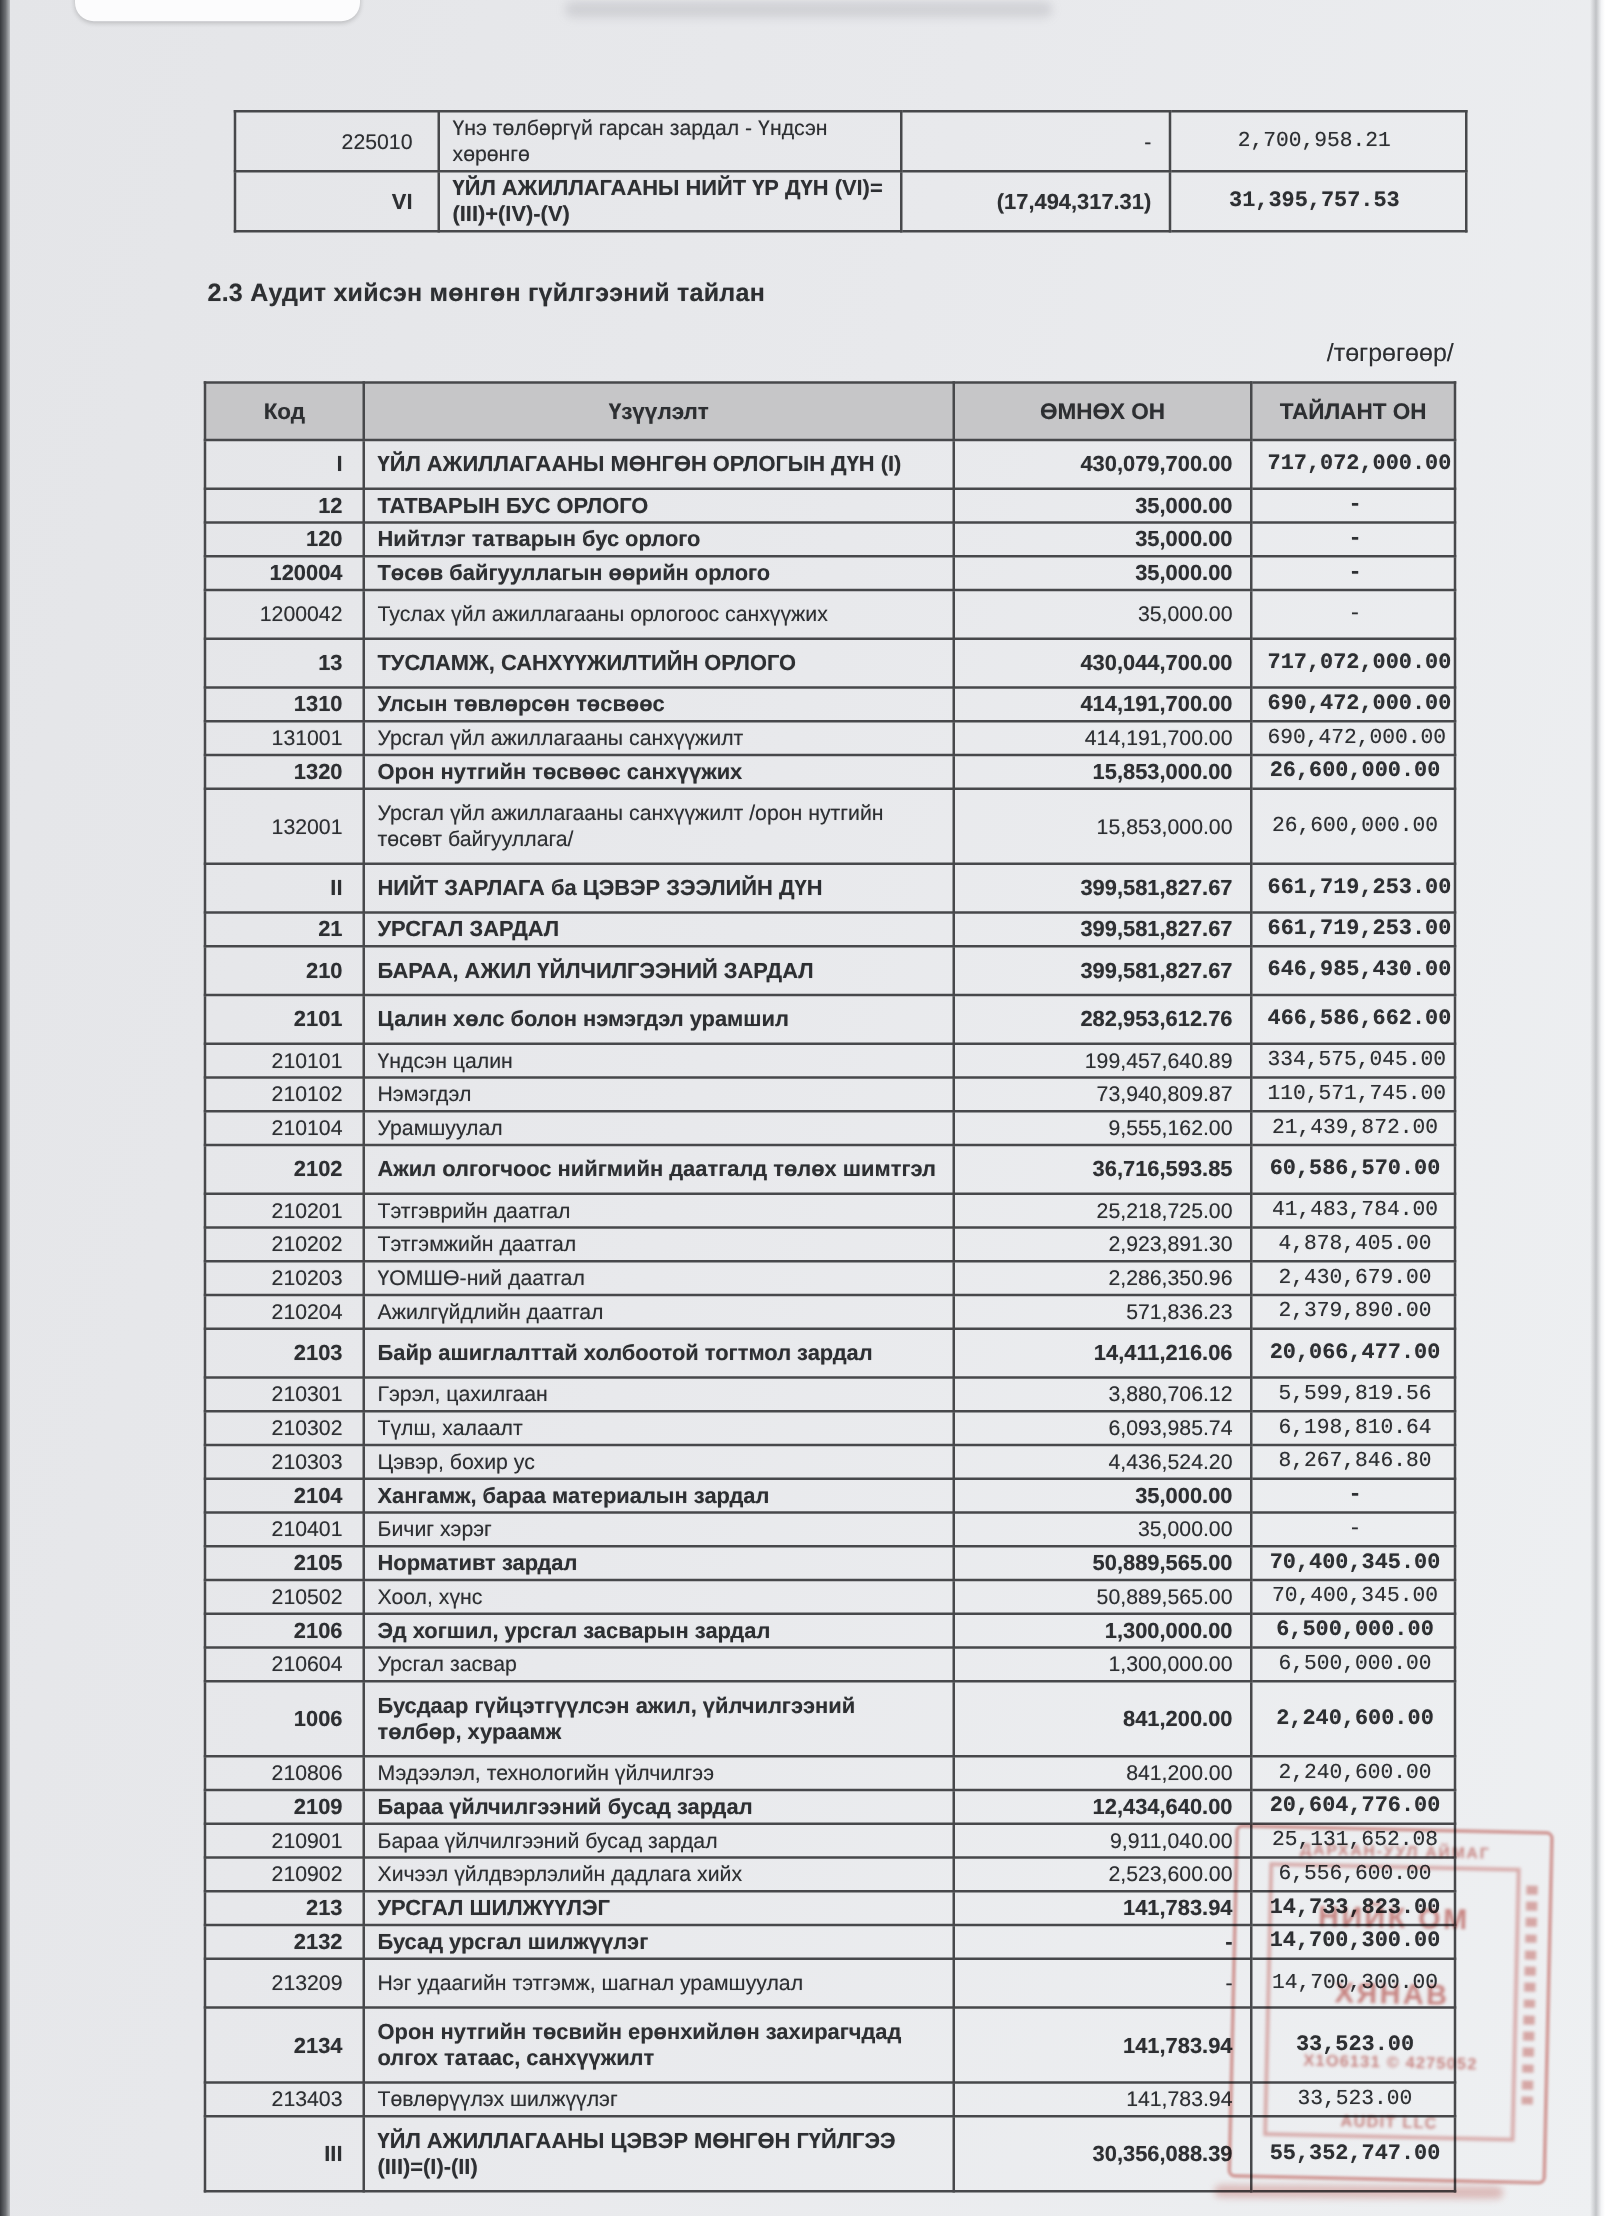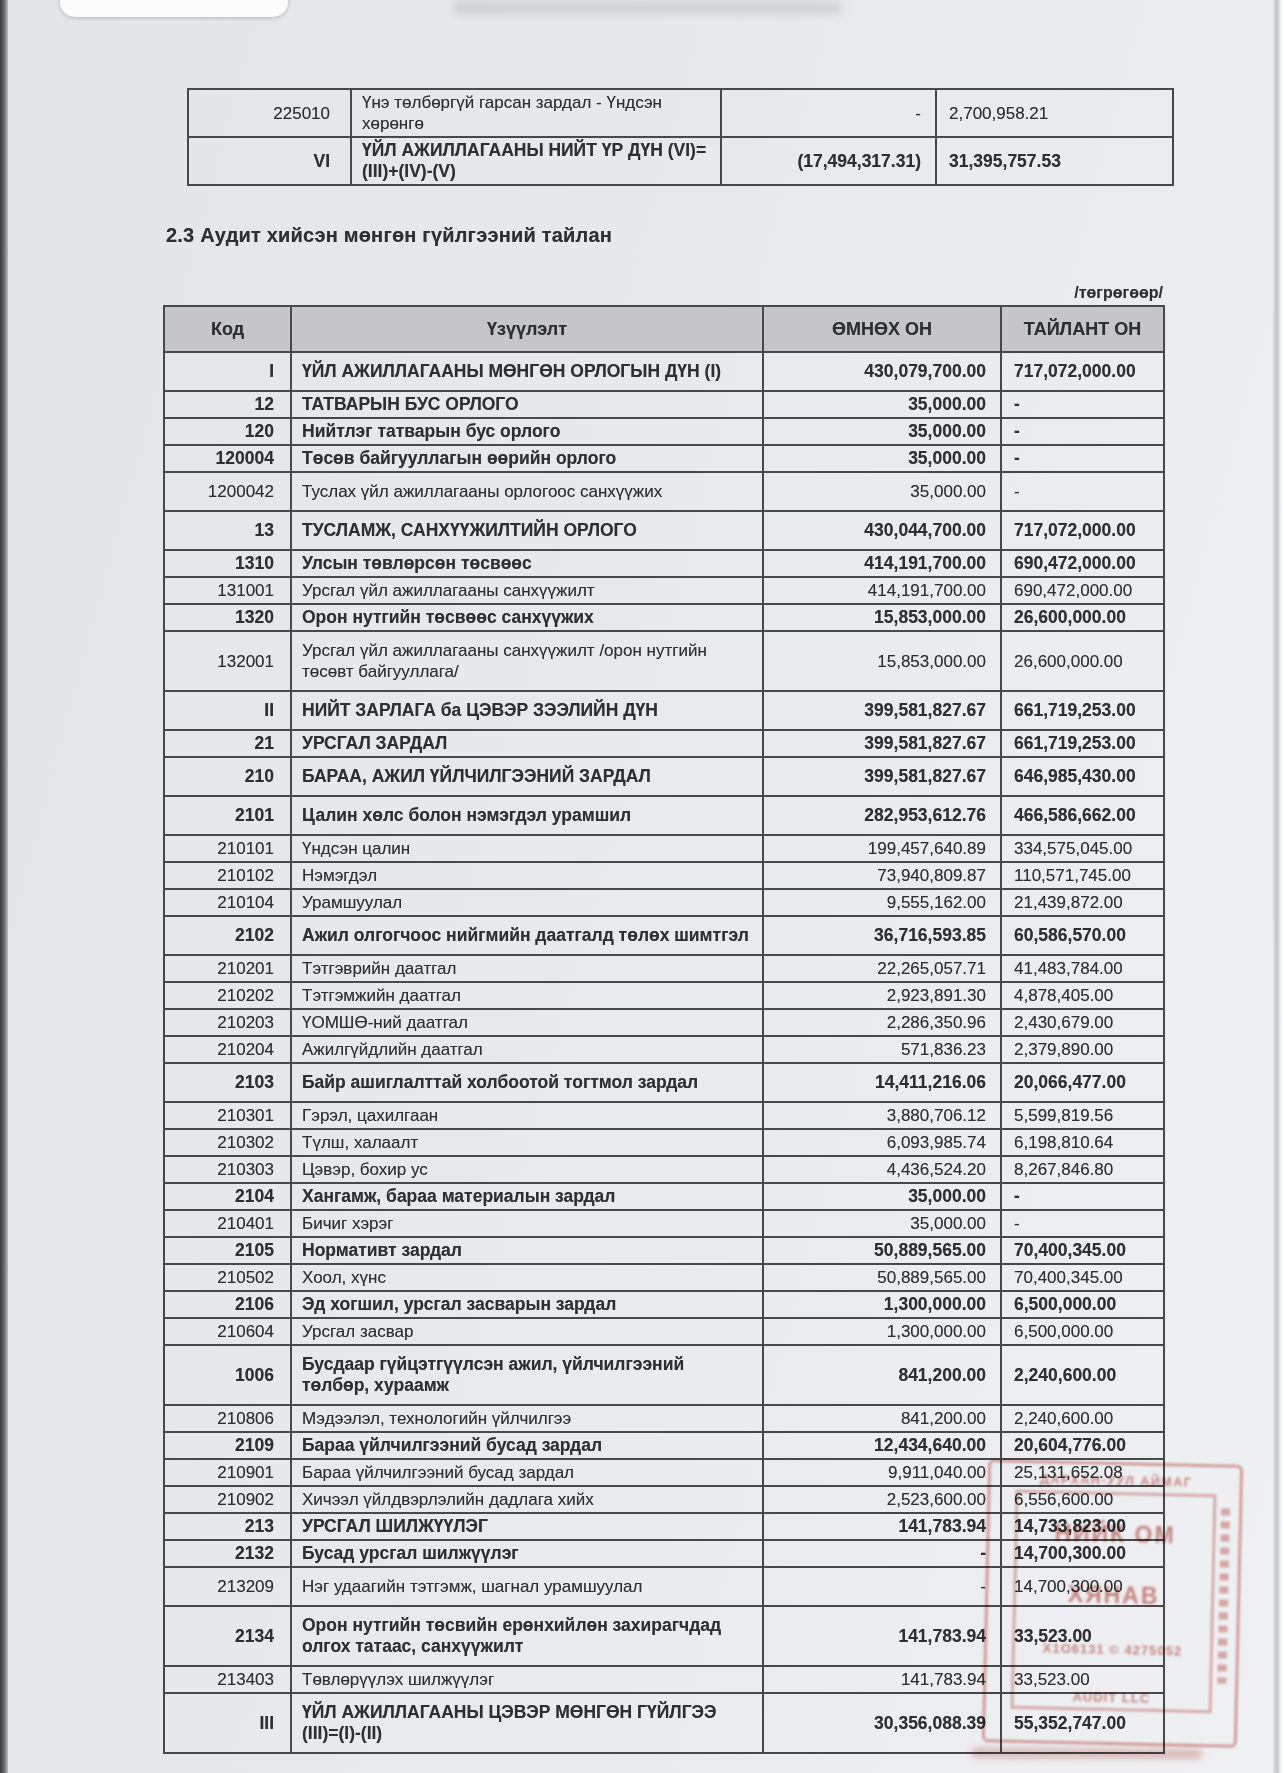--- a/index.html
+++ b/index.html
@@ -20,39 +20,39 @@
     background:rgba(118,122,128,.20); filter:blur(4px); border-radius:7px; }
 
   
   table.doc { border-collapse:collapse; table-layout:fixed;
     color:var(--ink,#2d2f32); text-shadow:0 0 .6px rgba(45,47,50,.45); }
   .doc td, .doc th { border:2px solid var(--line,#47484b); vertical-align:middle;
     font-size:17px; line-height:21px; }
   .doc td.code  { text-align:right; padding:2px 16px 2px 4px; }
   .doc td.label { text-align:left;  padding:2px 10px; }
   .doc td.prev  { text-align:right; padding:2px 14px 2px 4px; }
-  .doc td.cur   { text-align:left; padding:2px 9px 2px 12px; }
+  .doc td.cur   { text-align:center; padding:2px 9px 2px 12px;font-family:Liberation Mono, monospace; }
   .doc tr.b { font-weight:700; }
   .doc tr.b td { font-size:17.5px; }
   .doc tr.sp td { padding-top:8px; padding-bottom:8px; }
 
   .mini-table { position:absolute; left:187px; top:88px; width:985px; }
   .mini-table td { font-size:17px; }
   .mini-table td.code { padding-right:20px; }
   .mini-table td.cur  { padding-right:18px; }
   .mini-table tr td { padding-top:3px; padding-bottom:3px; }
 
   .main-table { position:absolute; left:163px; top:305px; width:1000px; }
   .main-table thead th { background:var(--header-bg,#c6c6c8); font-weight:700;
     font-size:18px; height:40px; text-align:center; padding:2px 4px;margin-top:44px; }
 
   .heading { position:absolute; left:166px; top:224px; font-size:20px; font-weight:700;
     letter-spacing:.2px; text-shadow:0 0 .6px rgba(45,47,50,.5); }
-  .unit-note { position:absolute; left:890px; top:284px; width:273px; text-align:right;
-    font-size:16px; font-weight:700; text-shadow:0 0 .5px rgba(45,47,50,.4); }
+  .unit-note { position:absolute; left:890px; top:272px; width:273px; text-align:right;
+    font-size:20px; font-weight:400; text-shadow:0 0 .5px rgba(45,47,50,.4); }
 
   
   .stamp { position:absolute; left:985px; top:1462px; width:255px; height:283px;
     transform:rotate(1.3deg); mix-blend-mode:multiply; pointer-events:none; }
   .stamp-outer { position:absolute; inset:0; border:3.5px solid rgba(199,84,76,.50);
     border-radius:6px; filter:blur(1px); }
   .stamp-inner { position:absolute; inset:30px 26px 34px 28px;
     border:3px solid rgba(199,84,76,.42); filter:blur(1.2px); }
   .stamp-content { position:absolute; inset:12px 36px 40px 38px; display:flex;
     flex-direction:column; justify-content:space-between; align-items:center;
@@ -220,21 +220,21 @@
       </tr>
       <tr class="b sp">
         <td class="code">2102</td>
         <td class="label">Ажил олгогчоос нийгмийн даатгалд төлөх шимтгэл</td>
         <td class="prev">36,716,593.85</td>
         <td class="cur">60,586,570.00</td>
       </tr>
       <tr>
         <td class="code">210201</td>
         <td class="label">Тэтгэврийн даатгал</td>
-        <td class="prev">22,265,057.71</td>
+        <td class="prev">25,218,725.00</td>
         <td class="cur">41,483,784.00</td>
       </tr>
       <tr>
         <td class="code">210202</td>
         <td class="label">Тэтгэмжийн даатгал</td>
         <td class="prev">2,923,891.30</td>
         <td class="cur">4,878,405.00</td>
       </tr>
       <tr>
         <td class="code">210203</td>

